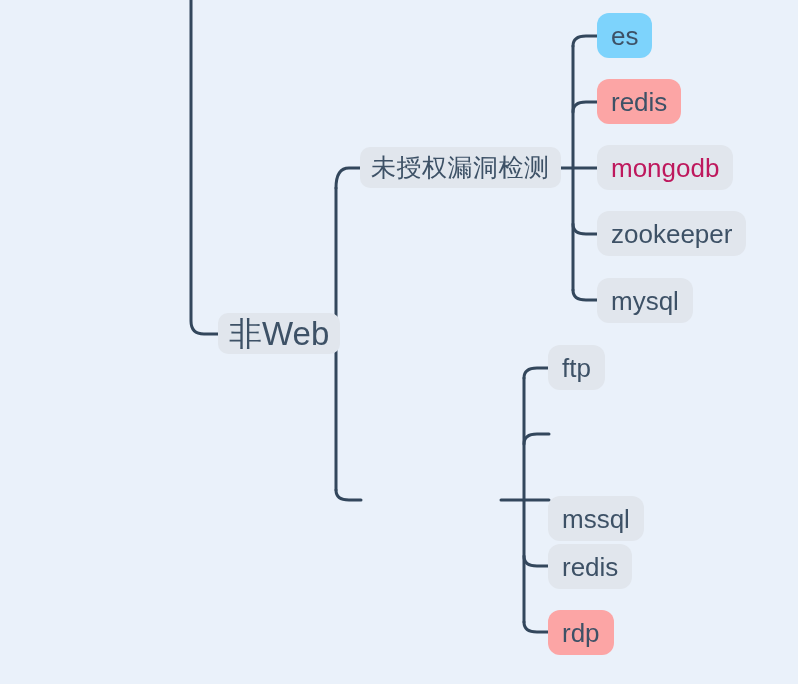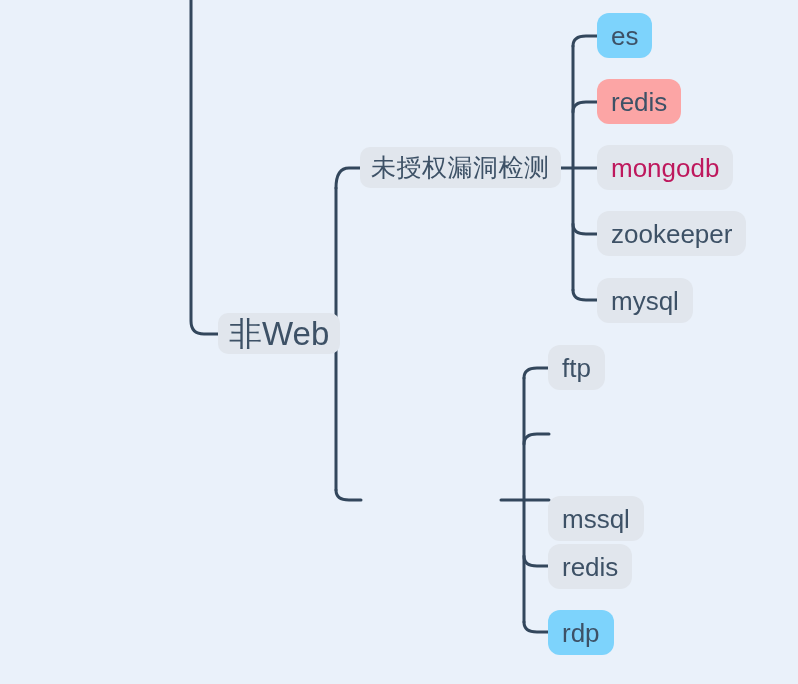--- a/index.html
+++ b/index.html
@@ -132,17 +132,17 @@
 
   <div class="node leaf" style="left: 548px; top: 345px; background: rgb(225, 230, 237); color: rgb(61, 81, 102);">
     <span class="node-label">ftp</span>
   </div>
   <div class="node leaf" style="left: 548px; top: 496px; background: rgb(225, 230, 237); color: rgb(61, 81, 102);">
     <span class="node-label">mssql</span>
   </div>
   <div class="node leaf" style="left: 548px; top: 544px; background: rgb(225, 230, 237); color: rgb(61, 81, 102);">
     <span class="node-label">redis</span>
   </div>
-  <div class="node leaf" style="left: 548px; top: 610px; background: #7dd3fc; color: rgb(61, 81, 102);">
+  <div class="node leaf" style="left: 548px; top: 610px; background: #fca5a5; color: rgb(61, 81, 102);">
     <span class="node-label">rdp</span>
   </div>
 
 </div>
 
 </body></html>

